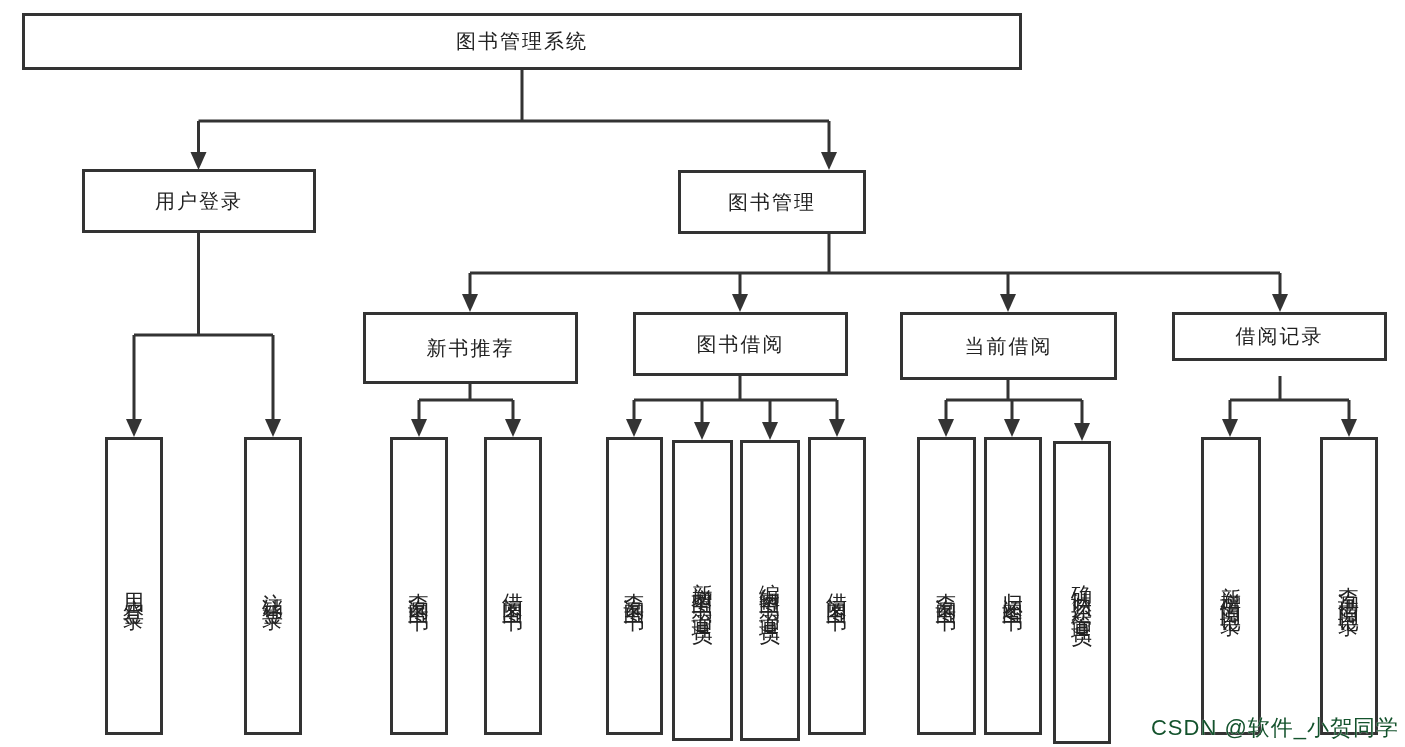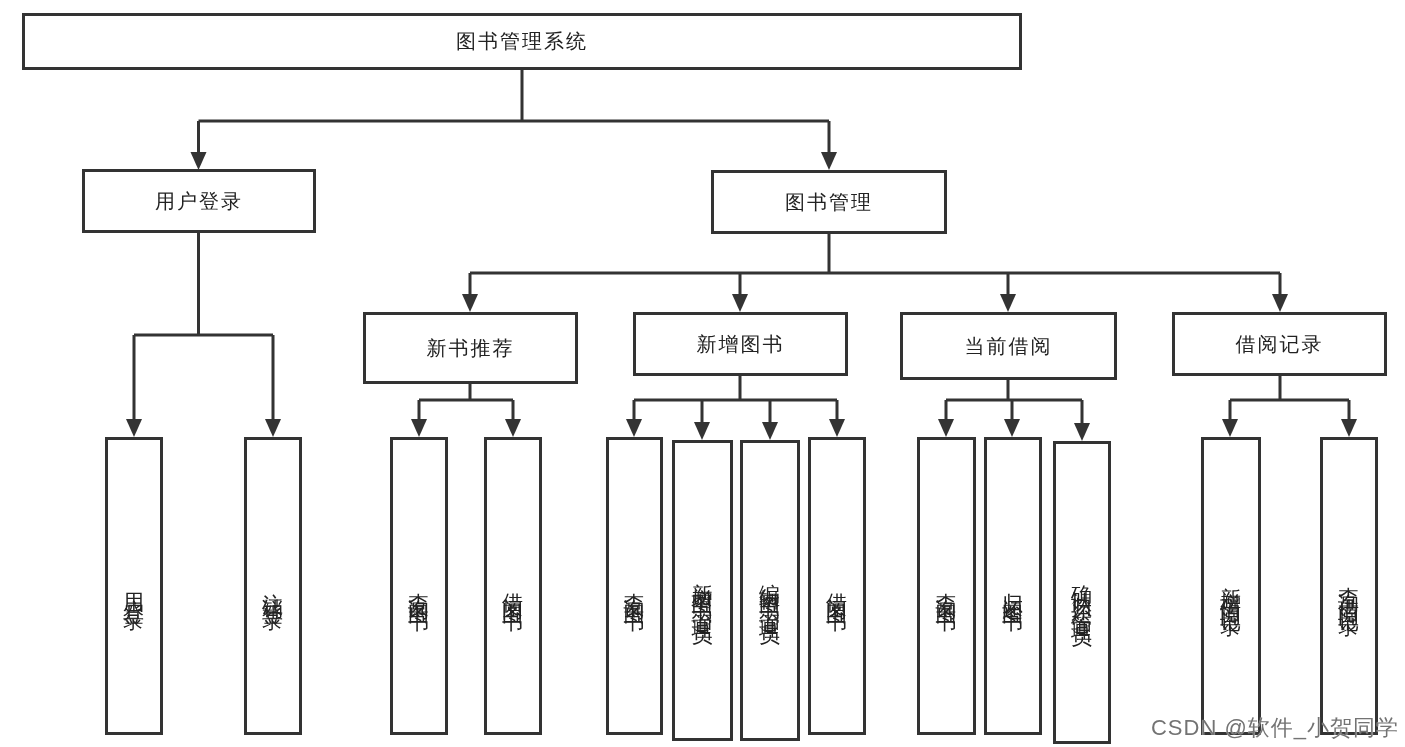--- a/index.html
+++ b/index.html
@@ -28,21 +28,21 @@
     text-orientation:mixed;
     font-size:21px;
     line-height:1;
     letter-spacing:6px;
     padding-top:4px;
   }
   .watermark{
     position:absolute;
     right:6px;bottom:4px;
     font-size:22px;
-    color:#737373;
+    color:#14532d;
     letter-spacing:1px;
     z-index:2;
     text-shadow:0 0 1px #ffffff;
     white-space:nowrap;
   }
 </style>
 </head>
 <body>
 
 <div class="canvas">
@@ -83,26 +83,26 @@
       <polygon points="1004,419 1020,419 1012,437"></polygon>
       <polygon points="1074,423 1090,423 1082,441"></polygon>
       <polygon points="1222,419 1238,419 1230,437"></polygon>
       <polygon points="1341,419 1357,419 1349,437"></polygon>
     </g>
   </svg>
 
   <div class="node" style="left:22px;top:13px;width:1000px;height:57px">图书管理系统</div>
 
   <div class="node" style="left:82px;top:169px;width:234px;height:64px">用户登录</div>
-  <div class="node" style="left:711px;top:170px;width:236px;height:64px">图书管理</div>
+  <div class="node" style="left:678px;top:170px;width:188px;height:64px">图书管理</div>
 
   <div class="node" style="left:363px;top:312px;width:215px;height:72px">新书推荐</div>
-  <div class="node" style="left:633px;top:312px;width:215px;height:64px">新增图书</div>
+  <div class="node" style="left:633px;top:312px;width:215px;height:64px">图书借阅</div>
   <div class="node" style="left:900px;top:312px;width:217px;height:68px">当前借阅</div>
-  <div class="node" style="left:1172px;top:312px;width:215px;height:64px">借阅记录</div>
+  <div class="node" style="left:1172px;top:312px;width:215px;height:49px">借阅记录</div>
 
   <div class="node leaf" style="left:105px;top:437px;width:58px;height:298px">用户登录</div>
   <div class="node leaf" style="left:244px;top:437px;width:58px;height:298px">注销登录</div>
 
   <div class="node leaf" style="left:390px;top:437px;width:58px;height:298px">查询图书</div>
   <div class="node leaf" style="left:484px;top:437px;width:58px;height:298px">借阅图书</div>
 
   <div class="node leaf" style="left:606px;top:437px;width:57px;height:298px">查询图书</div>
   <div class="node leaf" style="left:672px;top:440px;width:61px;height:301px">新增图书（管理员）</div>
   <div class="node leaf" style="left:740px;top:440px;width:60px;height:301px">编辑图书（管理员）</div>

